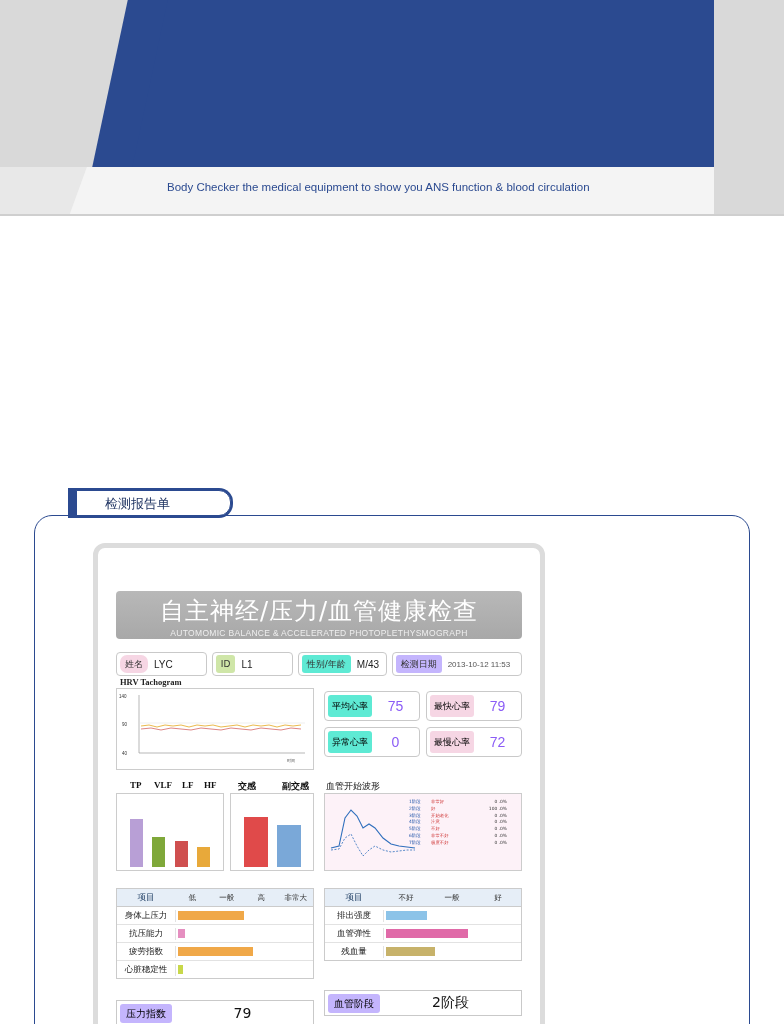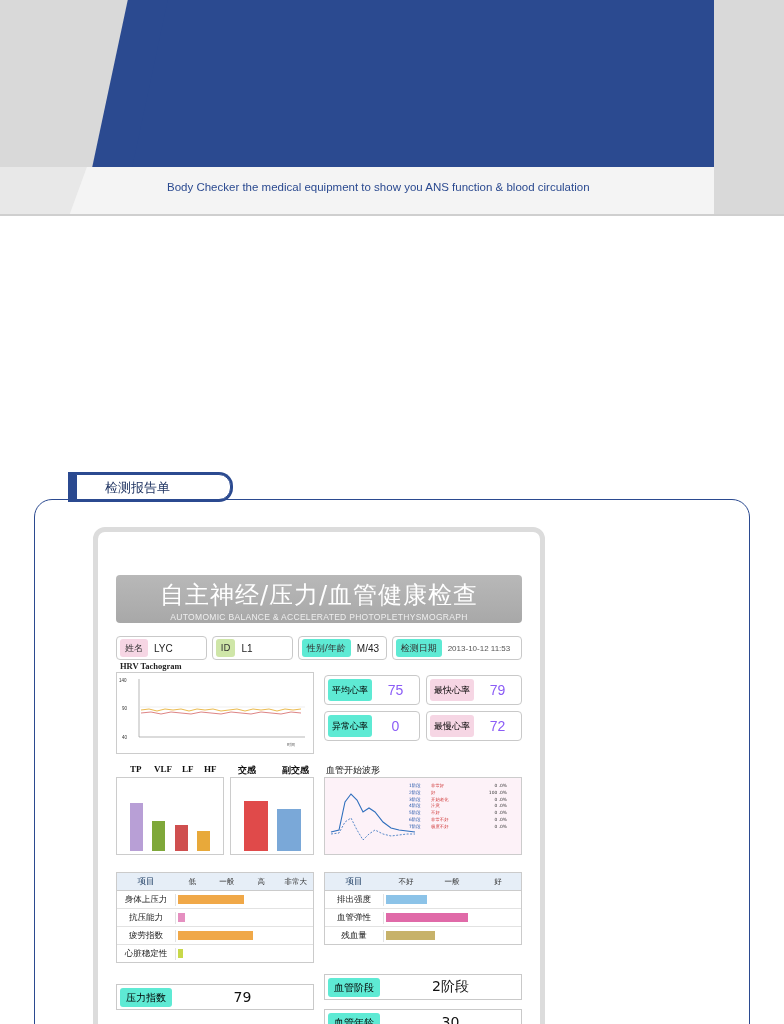--- a/index.html
+++ b/index.html
@@ -96,20 +96,21 @@
     height: 2px;
     background: #cfcfcf;
   }
 
   
   .body-area {
     position: relative;
     width: 784px;
     height: 604px;
     background: #ffffff;
+    margin-top: 16px;
   }
   .tab-label {
     position: absolute;
     left: 68px;
     top: 256px;
     width: 165px;
     height: 30px;
     background: #2b4a90;
     border-radius: 0 14px 14px 0;
   }
@@ -207,24 +208,24 @@
     font-size: 9px;
     padding: 0 5px;
     height: 18px;
     line-height: 18px;
     border-radius: 3px;
     margin: 0 3px;
     color: #333;
     font-family: "DejaVu Sans", sans-serif;
     white-space: nowrap;
   }
-  .k-pink { background: #f6d6e4; }
+  .k-pink { background: #f6d6e4; border-radius: 7px; }
   .k-green { background: #cfe6a8; }
   .k-blue { background: #5eead4; }
-  .k-yellow { background: #5eead4; }
+  .k-yellow { background: #c4b5fd; }
   .info-val {
     font-size: 10px;
     color: #222;
     padding: 0 7px 0 3px;
     white-space: nowrap;
   }
   .info-val.small { font-size: 8px; color:#555; }
   .box-name { width: 92px; }
   .box-id   { width: 82px; }
   .box-sex  { width: 90px; }

